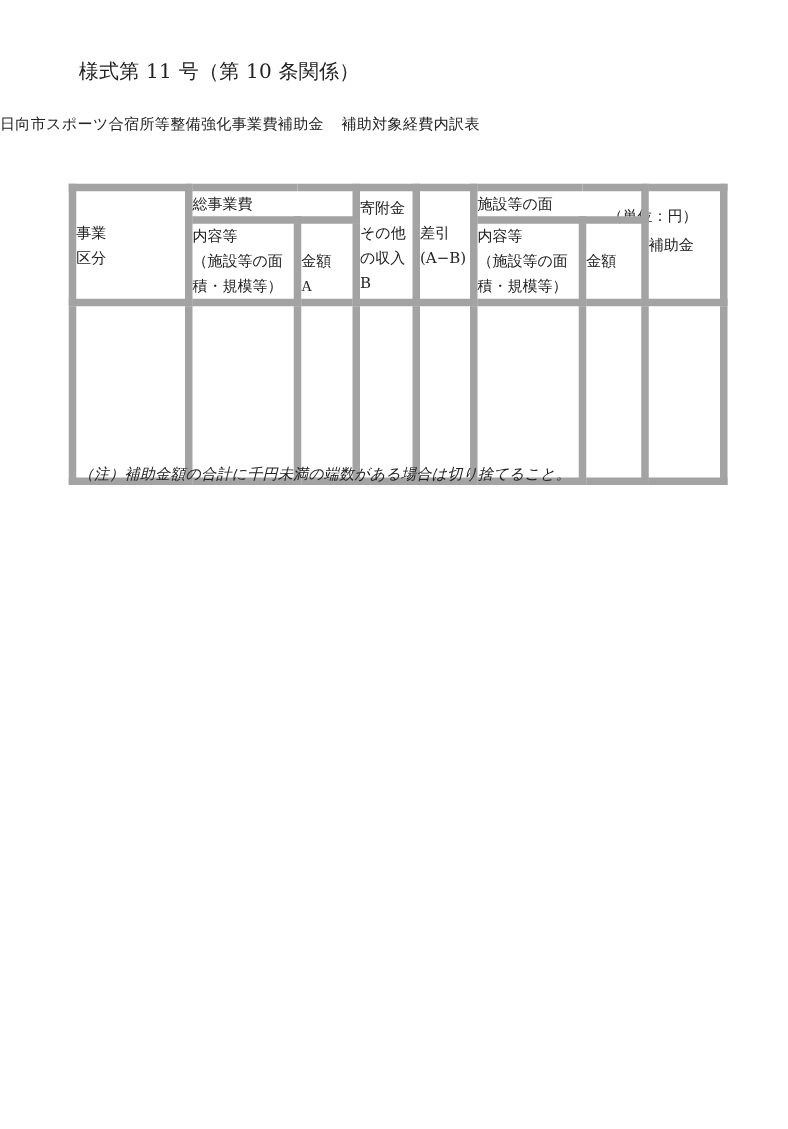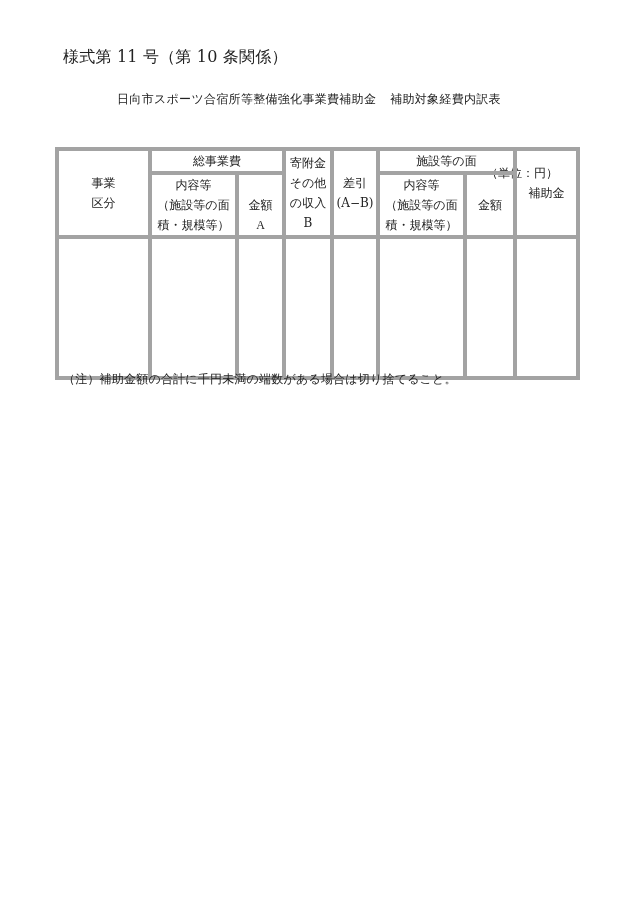--- a/index.html
+++ b/index.html
@@ -2,36 +2,36 @@
 <html><head>
 <meta charset="utf-8">
 <style>
   html, body { margin: 0; padding: 0; background: #ffffff; }
   body {
     width: 630px; height: 903px; position: relative; overflow: hidden;
     font-family: "DejaVu Serif", "Liberation Serif", serif;
     color: #222222;
   }
   .form-no { position: absolute; left: 63px; top: 47px; font-size: 16px; letter-spacing: 0.2px; }
-  .doc-title { position: absolute; left: 0; width: 618px; top: 91px; text-align: center; font-size: 12px; letter-spacing: 0.3px; }
+  .doc-title { position: absolute; left: 0; width: 618px; top: 91px; font-size: 12px; letter-spacing: 0.3px; }
   .doc-title .sp { display: inline-block; width: 14px; }
   .unit { position: absolute; right: 72px; top: 129px; font-size: 12px; margin-top: 36px; }
   table.breakdown {
     position: absolute; left: 55px; top: 147px;
     border-collapse: collapse; table-layout: fixed;
     width: 521px; font-size: 12px;
   }
   table.breakdown td {
-    border: 4px solid #a3a3a3; text-align: center; vertical-align: middle;
+    border: 6px solid #a3a3a3; vertical-align: middle;
     padding: 0; line-height: 20px;
   }
   .h1 td { height: 20px; }
   .h2 td { height: 59px; font-family: Liberation Serif, serif; }
   .body-row td { height: 137px; }
-  .note { position: absolute; left: 63px; top: 371px; font-size: 12px; letter-spacing: 0.2px; }
+  .note { position: absolute; left: 63px; top: 371px; font-size: 12px; letter-spacing: 0.2px; font-style: italic; }
 </style>
 </head>
 <body>
 
 <div class="form-no">様式第 11 号（第 10 条関係）</div>
 
 <div class="doc-title">
   <span>日向市スポーツ合宿所等整備強化事業費補助金</span><span class="sp"></span><span>補助対象経費内訳表</span>
 </div>
 

